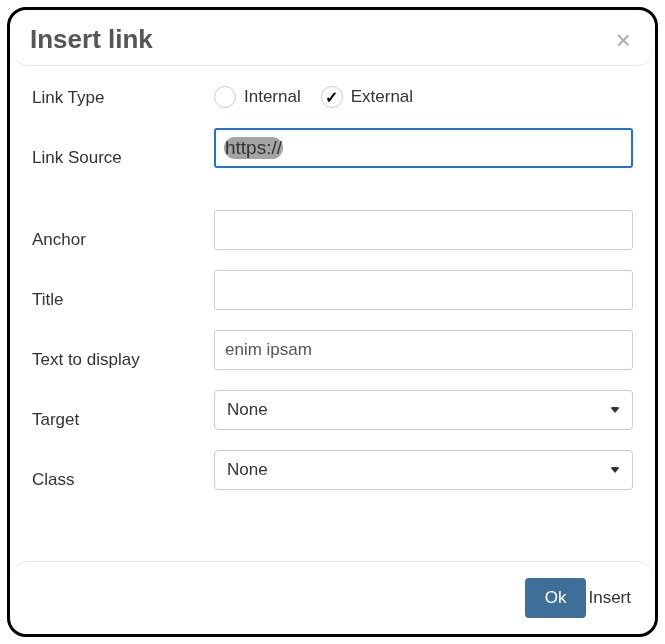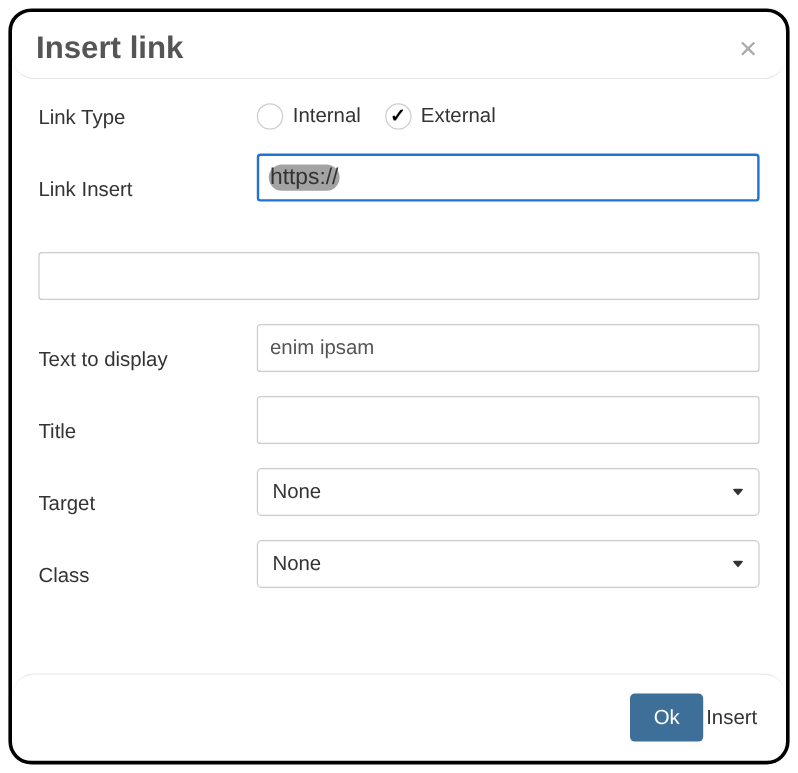--- a/index.html
+++ b/index.html
@@ -173,45 +173,46 @@
         <div class="checkbox-group">
           <span class="cb"></span>
           <span class="cb-label">Internal</span>
           <span class="cb checked"></span>
           <span class="cb-label">External</span>
         </div>
       </div>
     </div>
 
     <div class="form-row tall">
-      <div class="label-col">Link Insert</div>
+      <div class="label-col">Link Source</div>
       <div class="field-col">
         <div class="highlight-input">
           <span class="sel">https://</span>
         </div>
       </div>
     </div>
 
     <div class="form-row">
+      <div class="label-col">Anchor</div>
       <div class="field-col">
         <input class="text-input" type="text" value="" style="">
       </div>
     </div>
 
     <div class="form-row">
+      <div class="label-col">Title</div>
+      <div class="field-col">
+        <input class="text-input" type="text" value="" style="">
+      </div>
+    </div>
+
+    <div class="form-row">
       <div class="label-col">Text to display</div>
       <div class="field-col">
         <input class="text-input" type="text" value="enim ipsam" style="">
-      </div>
-    </div>
-
-    <div class="form-row">
-      <div class="label-col">Title</div>
-      <div class="field-col">
-        <input class="text-input" type="text" value="" style="">
       </div>
     </div>
 
     <div class="form-row short-gap">
       <div class="label-col">Target</div>
       <div class="field-col">
         <div class="select">
           <span>None</span>
           <span class="caret"></span>
         </div>

